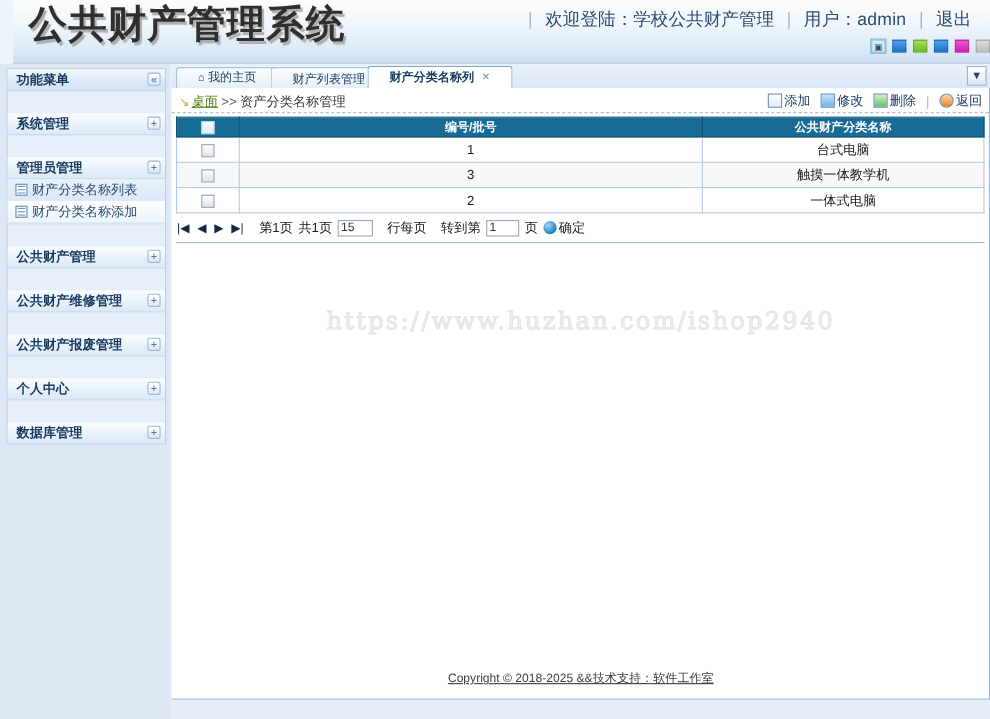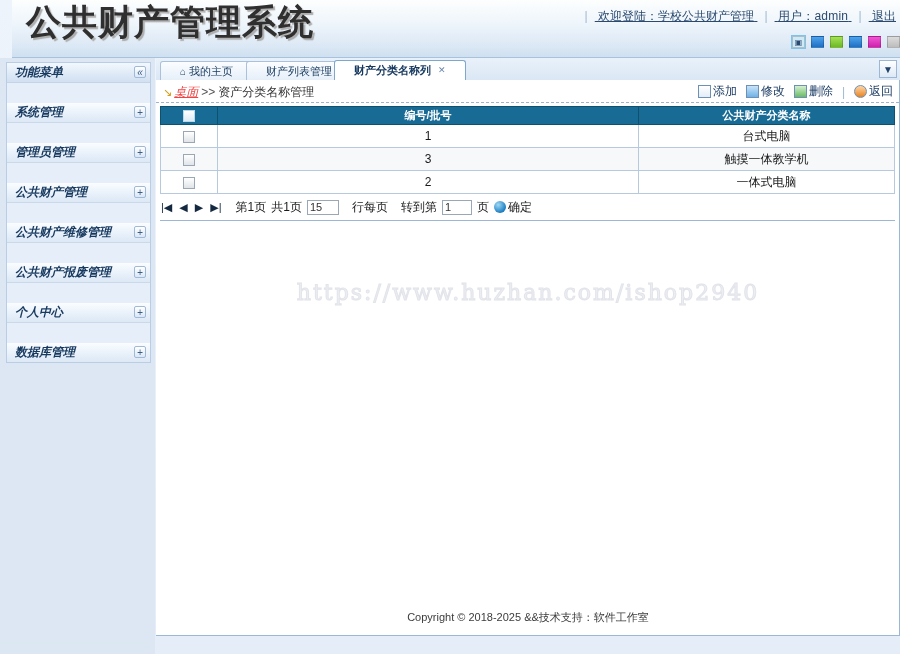--- a/index.html
+++ b/index.html
@@ -38,25 +38,24 @@
     font-family: "DejaVu Sans", sans-serif;
     font-size: 35px;
     font-weight: bold;
     letter-spacing: 1px;
     color: #2f2f2f;
     text-shadow: 2px 2px 1px rgba(160,160,160,0.85), 1px 1px 0 #ffffff;
     white-space: nowrap;
   }
   .header-right {
     position: absolute;
-    right: 16px; top: 8px;
-    font-size: 12px;
+    right: 29px; top: 8px;
+    font-size: 16px;
     color: #2b4a70;
     white-space: nowrap;
-    text-decoration: underline;
   }
   .header-right .sep {
     display: inline-block;
     margin: 0 7px;
     color: #9fb8d2;
   }
   .header-right .user-name { letter-spacing: .2px; }
   .logout-link { color: #2b4a70; text-decoration: none; }
   .skins {
     position: absolute;
@@ -79,21 +78,20 @@
     color: #2b4a70;
   }
 
   
   .sidebar {
     position: absolute;
     left: 0; top: 58px;
     width: 155px; height: 596px;
     background: #dde7f4;
     box-sizing: border-box;
-    font-style: italic;
   }
   .menu-box {
     margin: 4px 4px 0 6px;
     border: 1px solid #b9cde4;
     background: #e6eefa;
   }
   .menu-head {
     position: relative;
     height: 19px;
     line-height: 19px;
@@ -251,24 +249,23 @@
     font-size: 12px;
     color: #333333;
     white-space: nowrap;
   }
   .crumb .arrow-ico {
     color: #d79b12;
     font-size: 11px;
     margin-right: 2px;
   }
   .crumb .home {
-    color: #ef4444;
+    color: #4d7c0f;
     text-decoration: underline;
     cursor: pointer;
-    font-style: italic;
   }
   .crumb .gt { color: #555; margin: 0 3px; }
   .toolbar {
     position: absolute;
     right: 6px; top: 3px;
     display: flex;
     align-items: center;
     gap: 9px;
     font-size: 12px;
     color: #1c3c64;
@@ -384,20 +381,21 @@
   }
 
   .footer {
     position: absolute;
     left: 0; top: 550px;
     width: 744px; height: 18px;
     line-height: 18px;
     text-align: center;
     font-size: 11px;
     color: #3c3c3c;
+    text-decoration: underline;
   }
 </style>
 </head>
 <body>
 
 <div id="app">
 
   <div class="header">
     <div class="logo-title">公共财产管理系统</div>
     <div class="header-right">
@@ -431,20 +429,34 @@
       <div class="menu-item">
         <span>系统管理</span>
         <span class="tog">+</span>
       </div>
 
       <div class="menu-item">
         <span>管理员管理</span>
         <span class="tog">+</span>
       </div>
 
+      <div class="submenu">
+        <div class="sub-item active">
+          <span class="sub-icon">
+              <i></i>
+            </span>
+          <span>财产分类名称列表</span>
+        </div>
+        <div class="sub-item">
+          <span class="sub-icon">
+              <i></i>
+            </span>
+          <span>财产分类名称添加</span>
+        </div>
+      </div>
 
       <div class="menu-item">
         <span>公共财产管理</span>
         <span class="tog">+</span>
       </div>
 
       <div class="menu-item">
         <span>公共财产维修管理</span>
         <span class="tog">+</span>
       </div>

